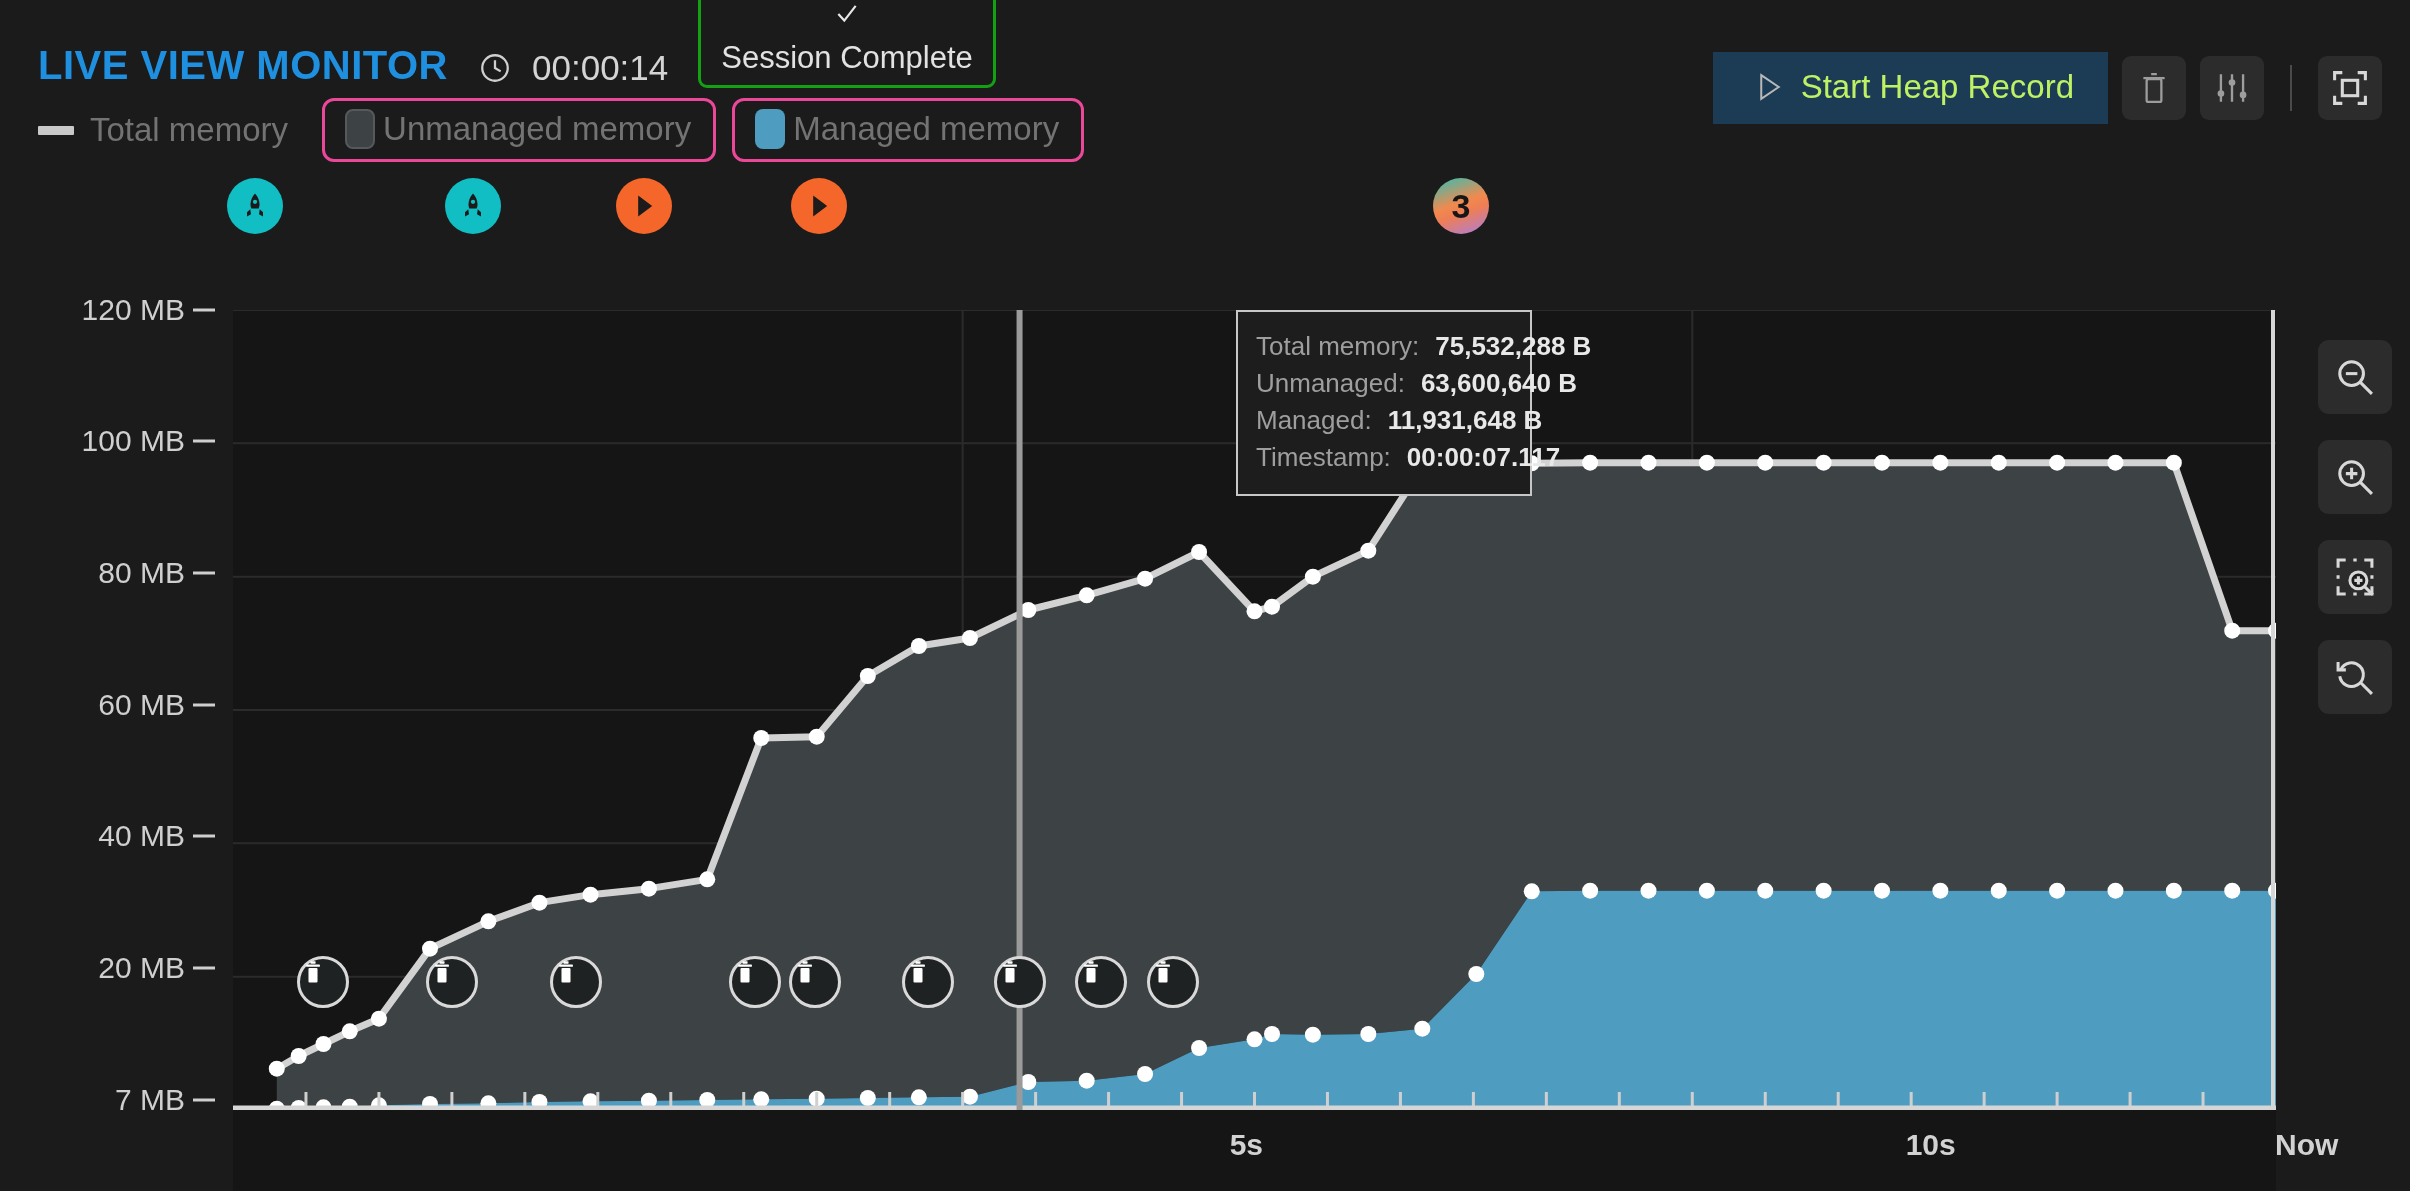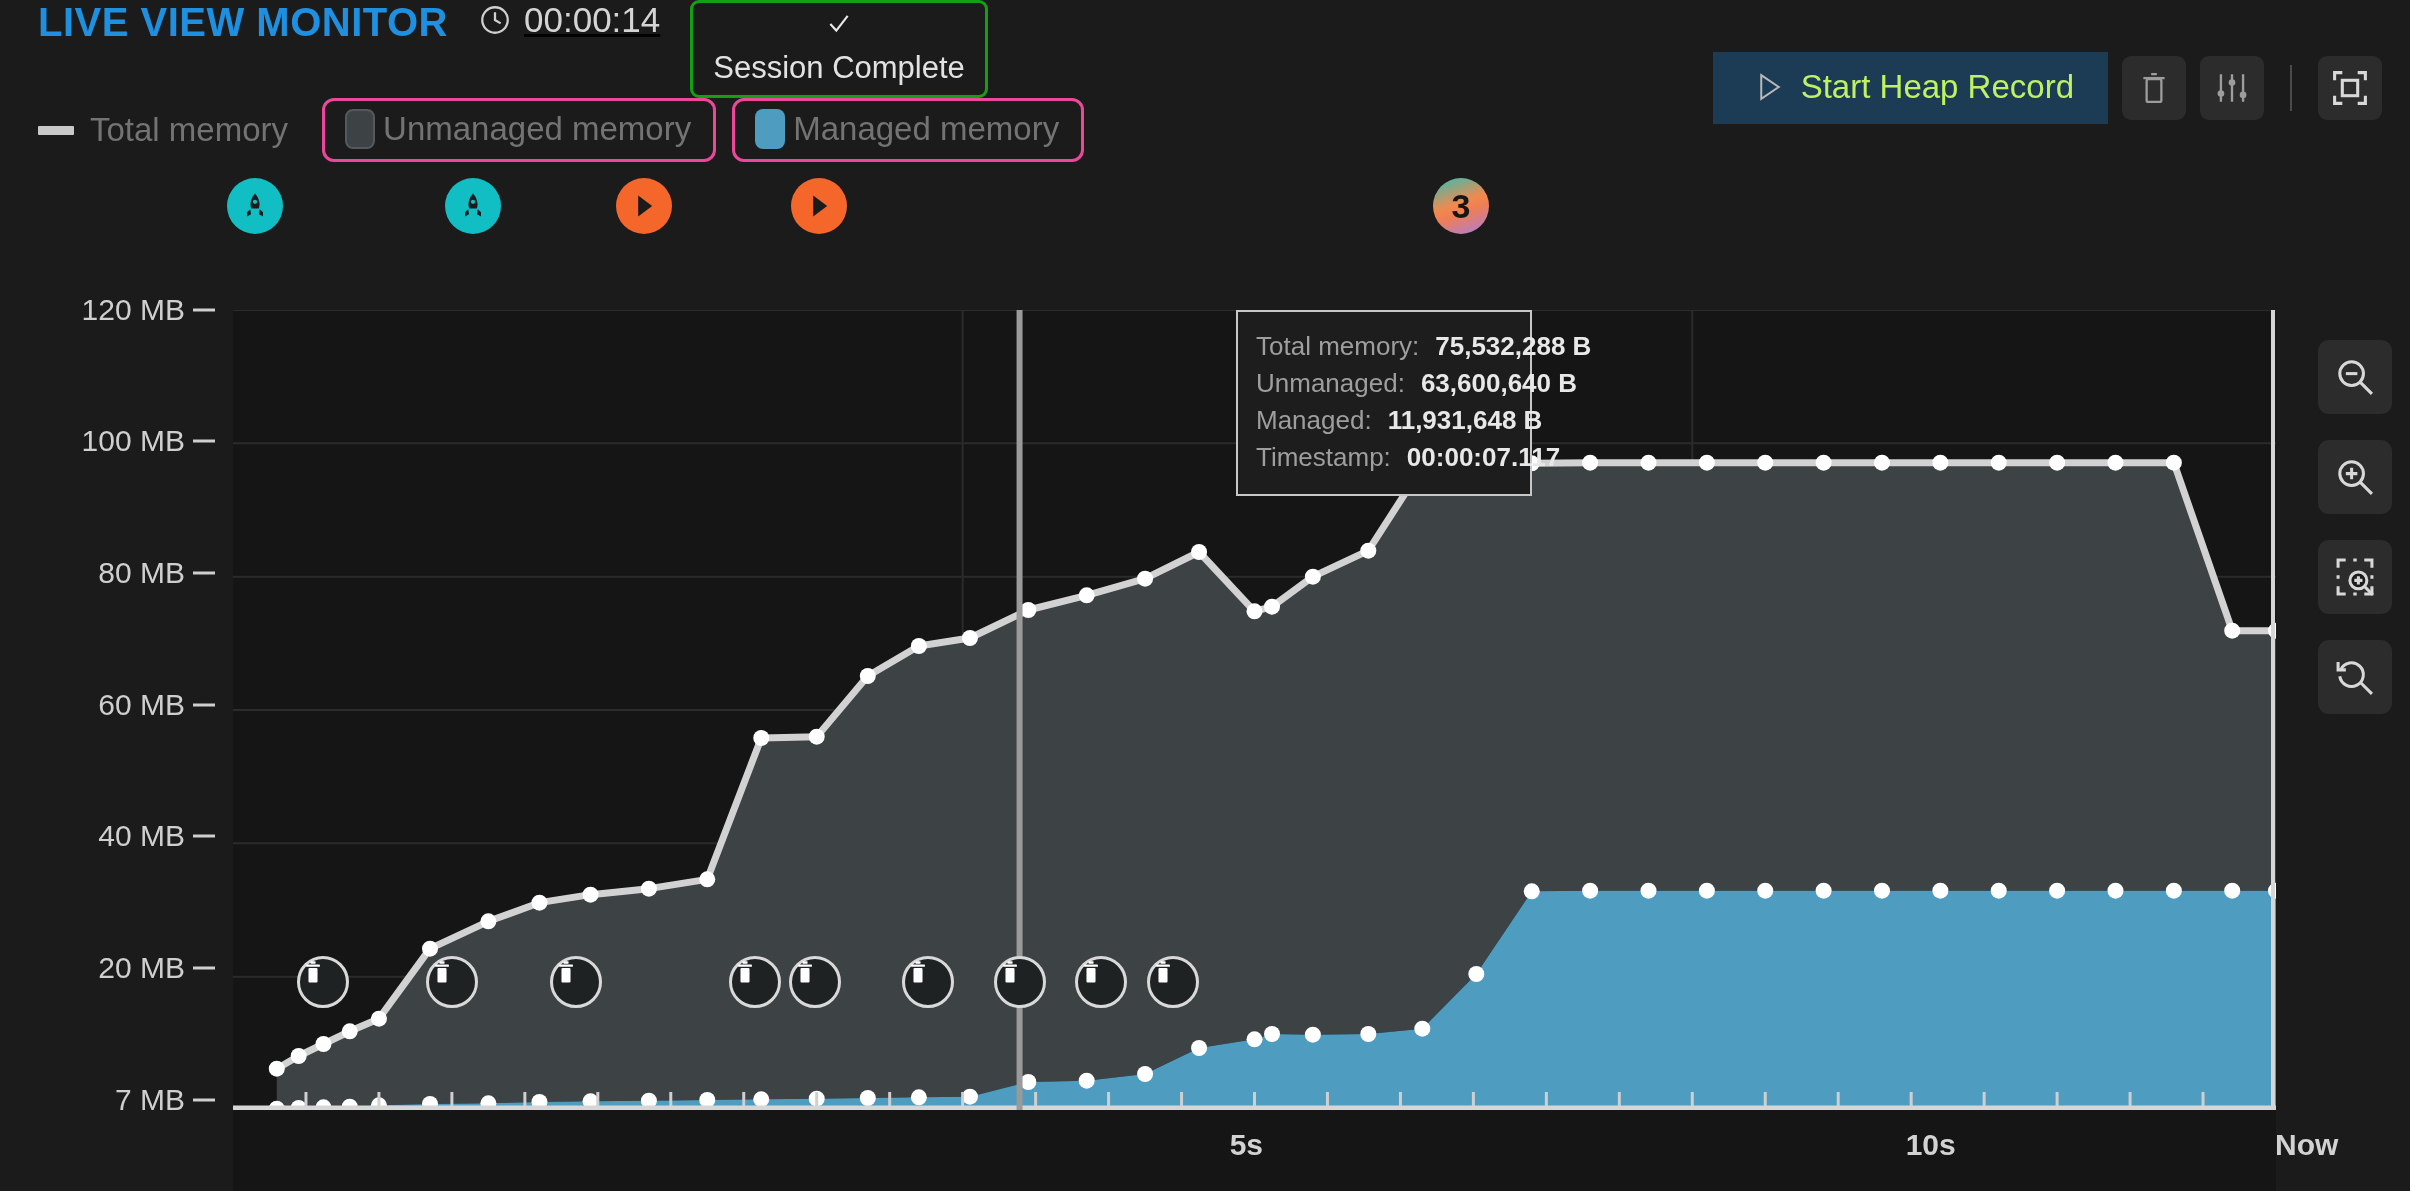--- a/index.html
+++ b/index.html
@@ -12,33 +12,33 @@
   .app {
     position: relative;
     width: 2410px; height: 1191px;
     background: #1b1b1b;
   }
 
   
   .hdr-row1 {
     position: absolute; left: 0; top: 0;
     width: 2410px; height: 88px;
-    display: flex; align-items: flex-start;
+    display: flex; align-items: flex-end;
     padding-left: 38px;
   }
   .title {
     color: #1f8fe0;
     font-size: 40px;
     font-weight: bold;
     letter-spacing: 0.5px;
     white-space: nowrap;
   }
   .timer-wrap {
     display: flex; align-items: center;
-    margin-left: 30px; gap: 12px; text-decoration: underline;
+    margin-left: 30px; gap: 20px;
   }
   .clock-icon { width: 34px; height: 34px; display: block; }
   .timer-text { color: #d4d4d4; font-size: 35px; white-space: nowrap; }
   .session-badge {
     margin-left: 30px;
     display: flex; align-items: center; gap: 14px;
     border: 3px solid #13a013;
     border-radius: 9px;
     padding: 7px 20px 9px 20px;
     background: #1b1b1b;

